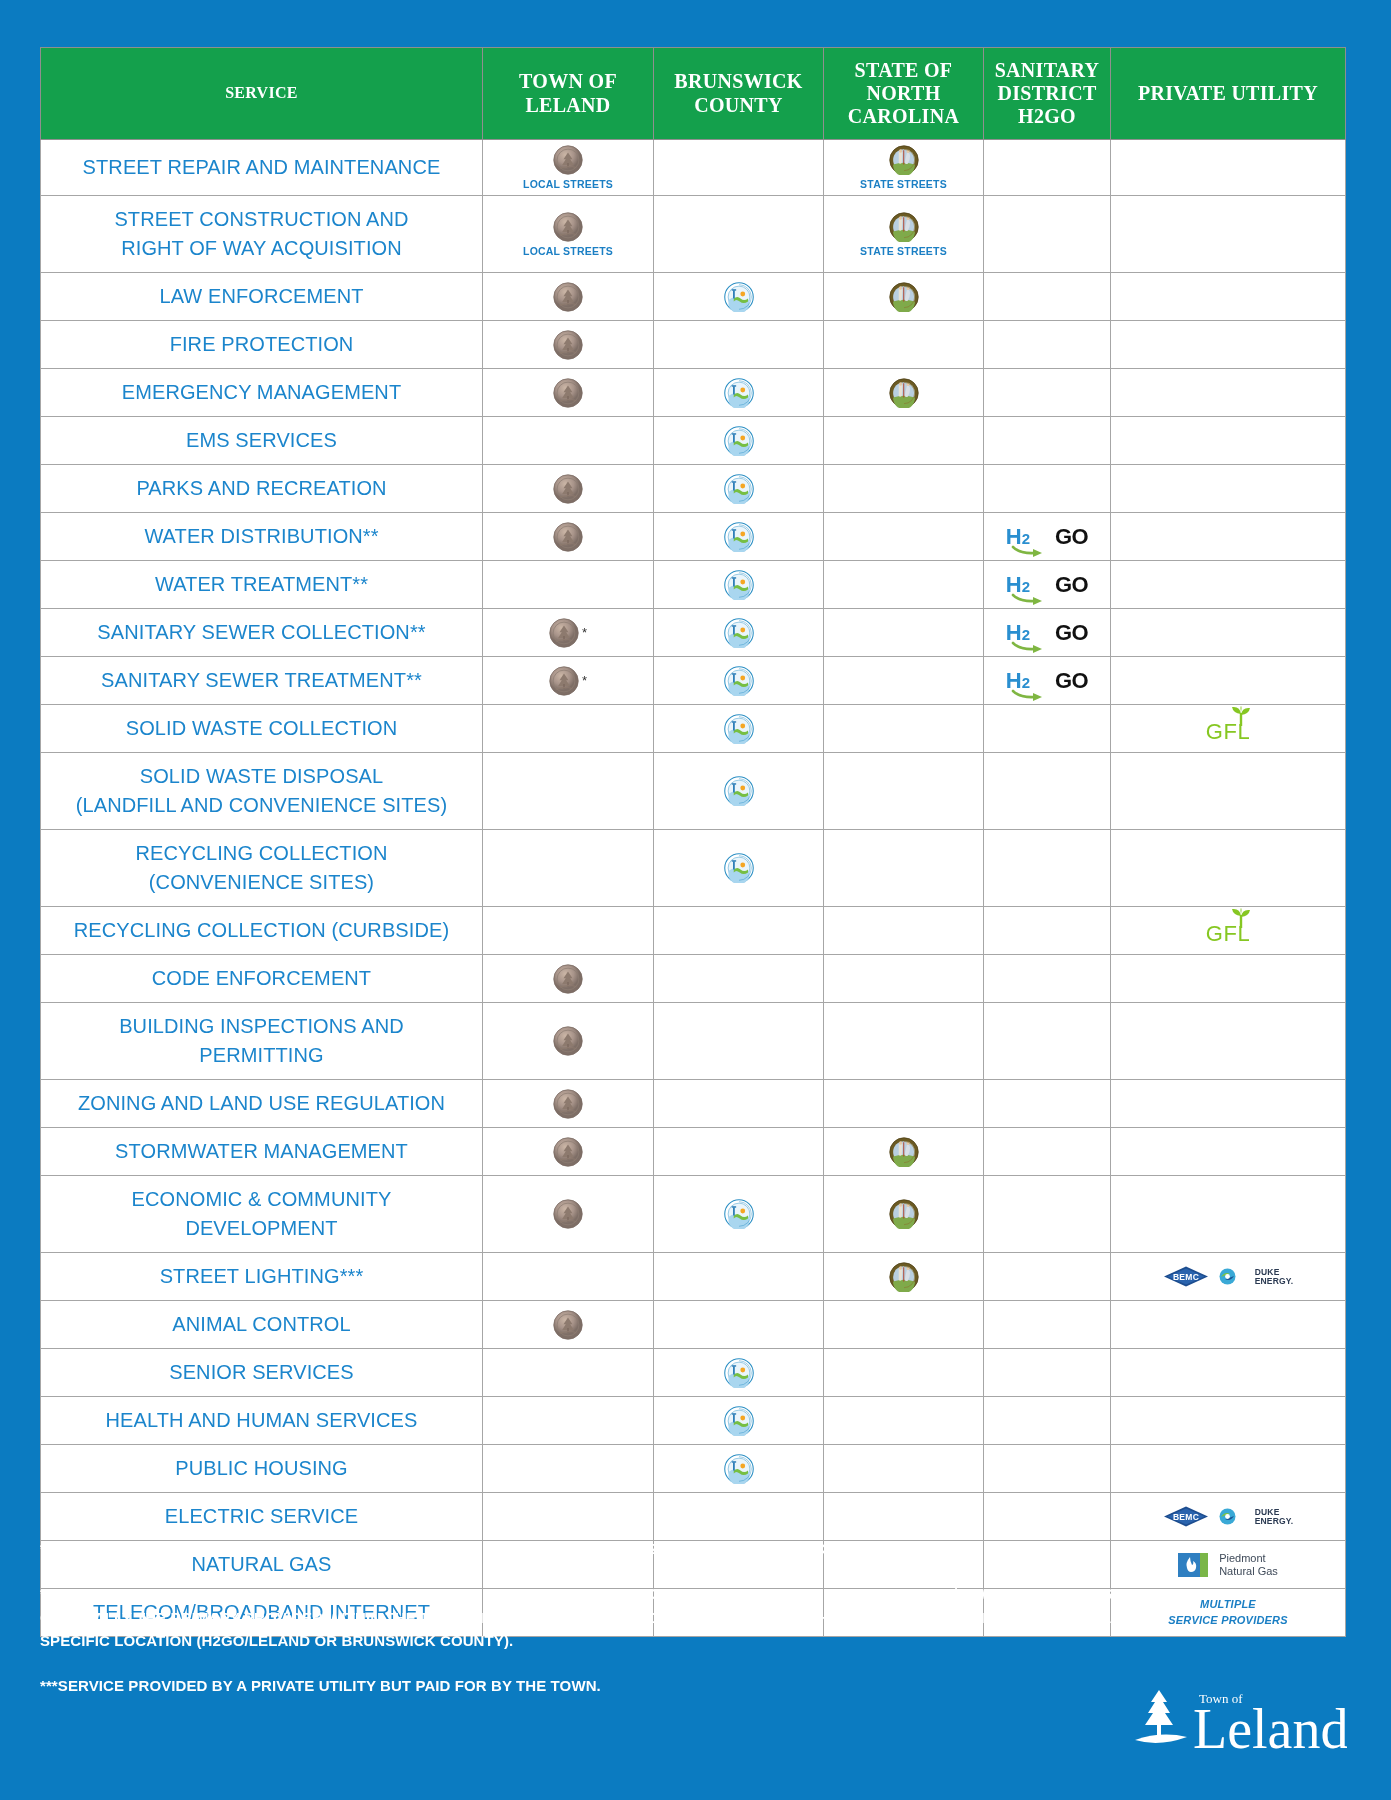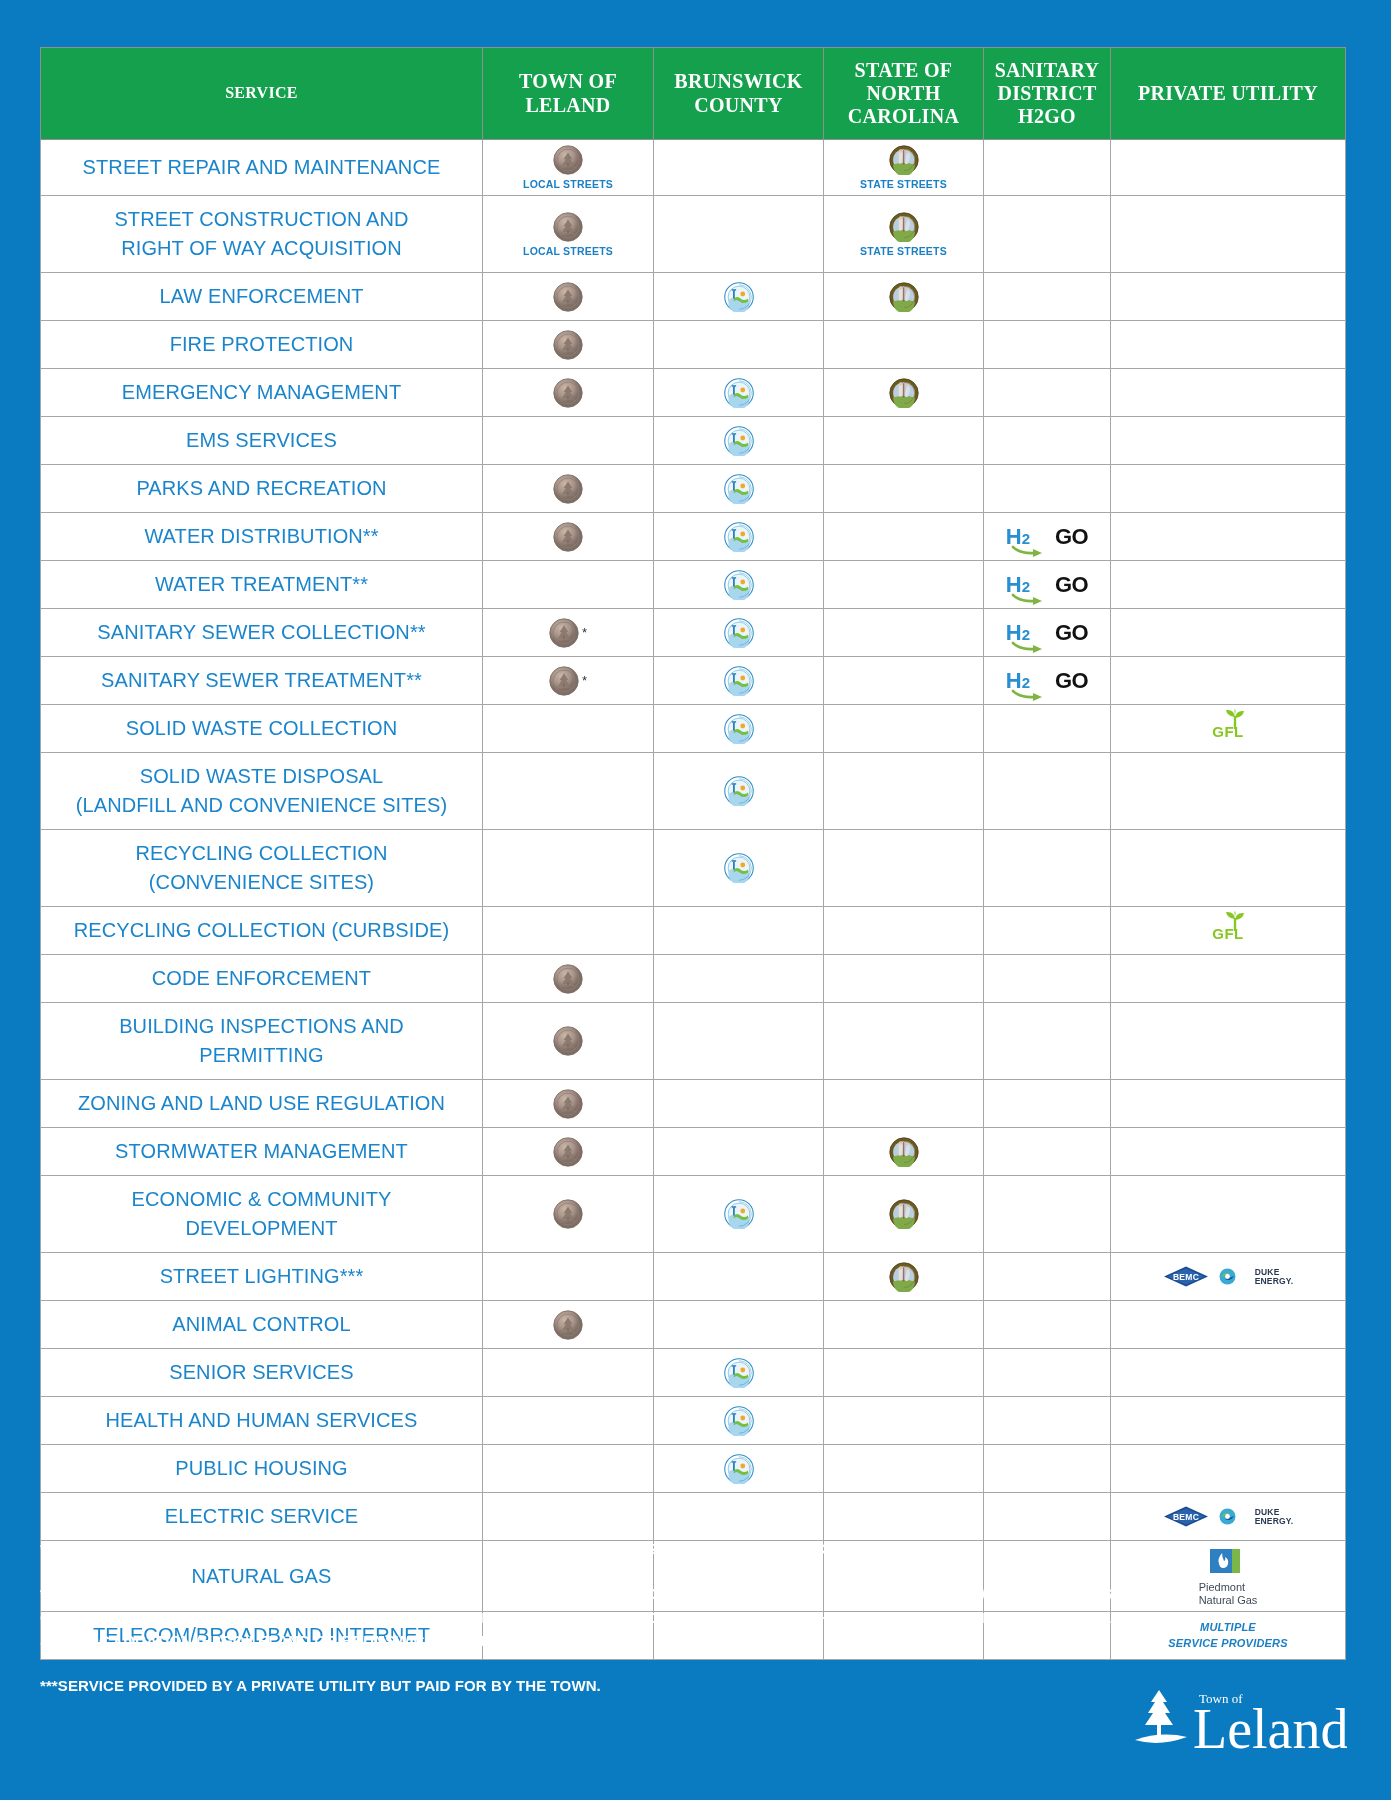--- a/index.html
+++ b/index.html
@@ -107,22 +107,22 @@
     width: 34px;
     height: 9px;
     overflow: visible;
   }
 
   
   .gfl {
     display: inline-block;
     position: relative;
     color: #86c722;
-    font-weight: bold;
-    font-size: 15px;
+    font-weight: normal;
+    font-size: 22px;
     letter-spacing: .5px;
     line-height: 1;
     padding-top: 6px;
   }
   .gfl .sprout {
     position: absolute;
     right: -2px;
     top: -9px;
     width: 22px;
     height: 20px;
@@ -134,21 +134,21 @@
     position: relative;
     width: 46px; height: 21px; text-align: right;
   }
   .duke { display:flex; align-items:center; gap:19px; }
   .duke .dtext {
     font-size: 8.5px; font-weight: bold; color:#2b3a52;
     line-height: 1.05; letter-spacing: .2px; text-align:left;
   }
 
   
-  .piedmont { display:flex; align-items:center; justify-content:center; gap:5px;flex-direction:column; }
+  .piedmont { display:flex; align-items:center; justify-content:center; gap:5px; }
   .piedmont .ptext {
     font-size: 11px; color:#3f4a59; line-height:1.15; text-align:left;
   }
 
   .multi-prov {
     color: #1b7fc4;
     font-size: 11px;
     font-weight: bold;
     line-height: 1.4;
     letter-spacing: .2px;

